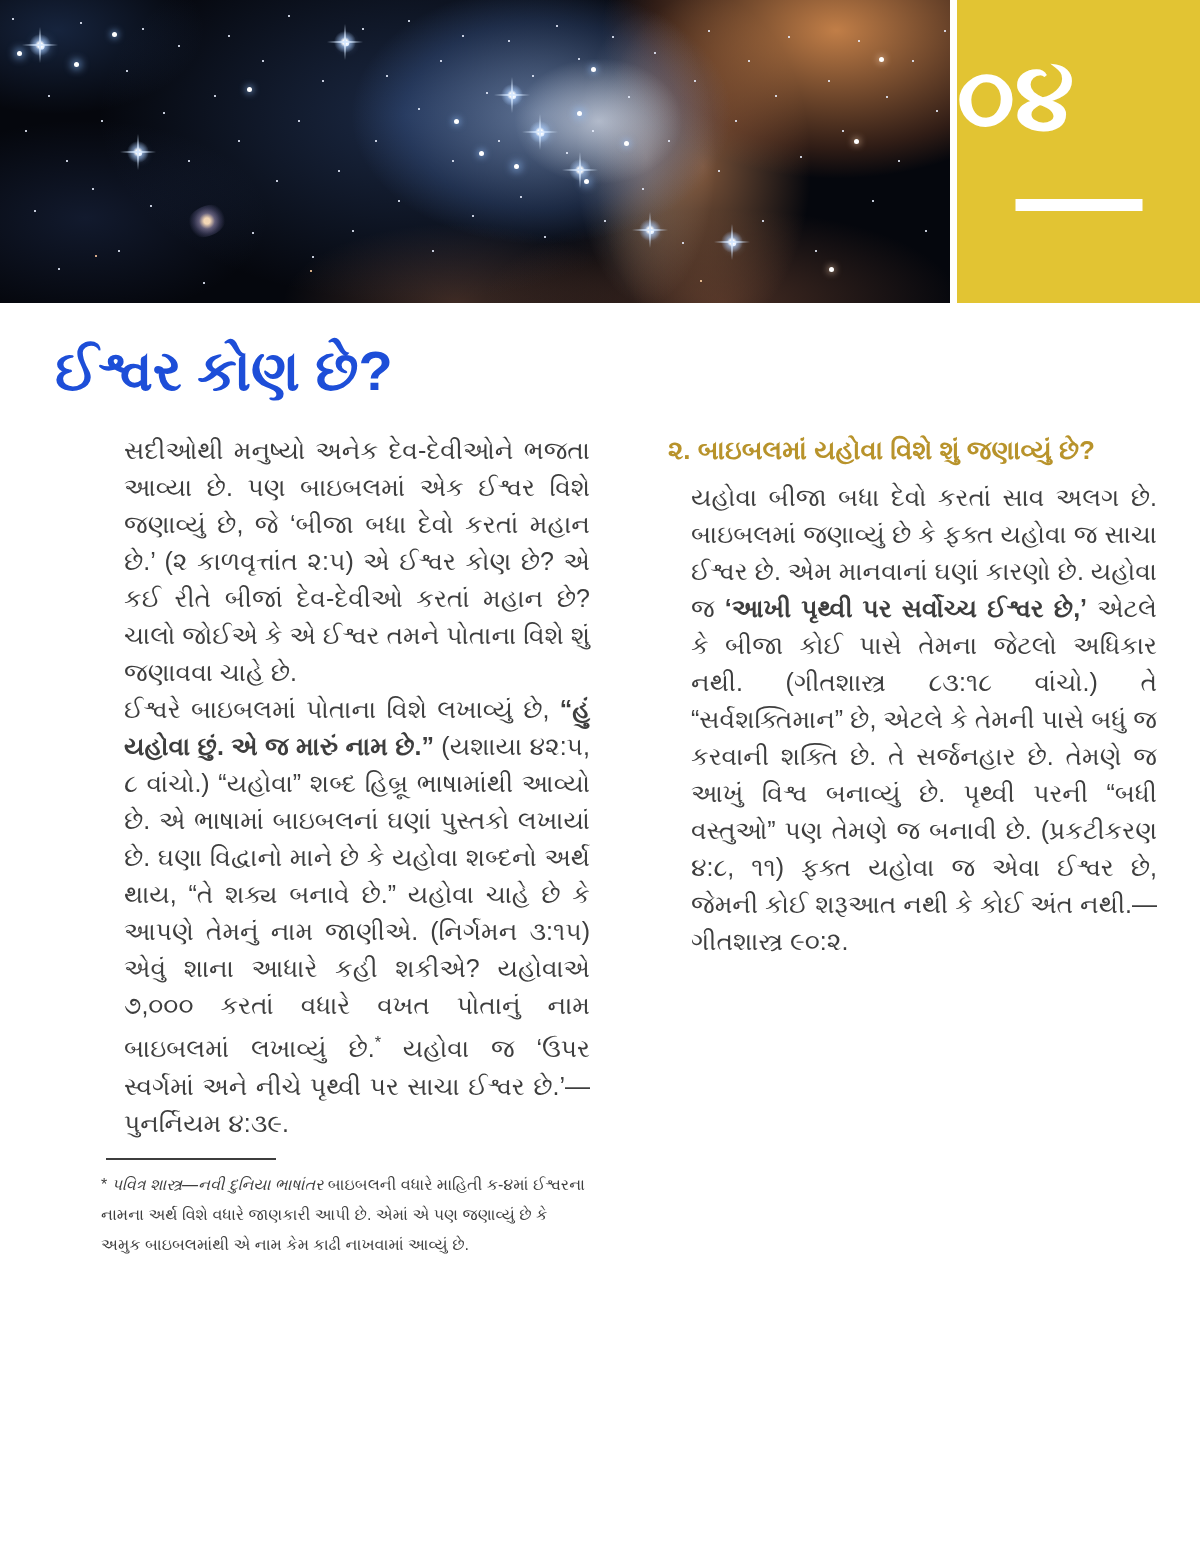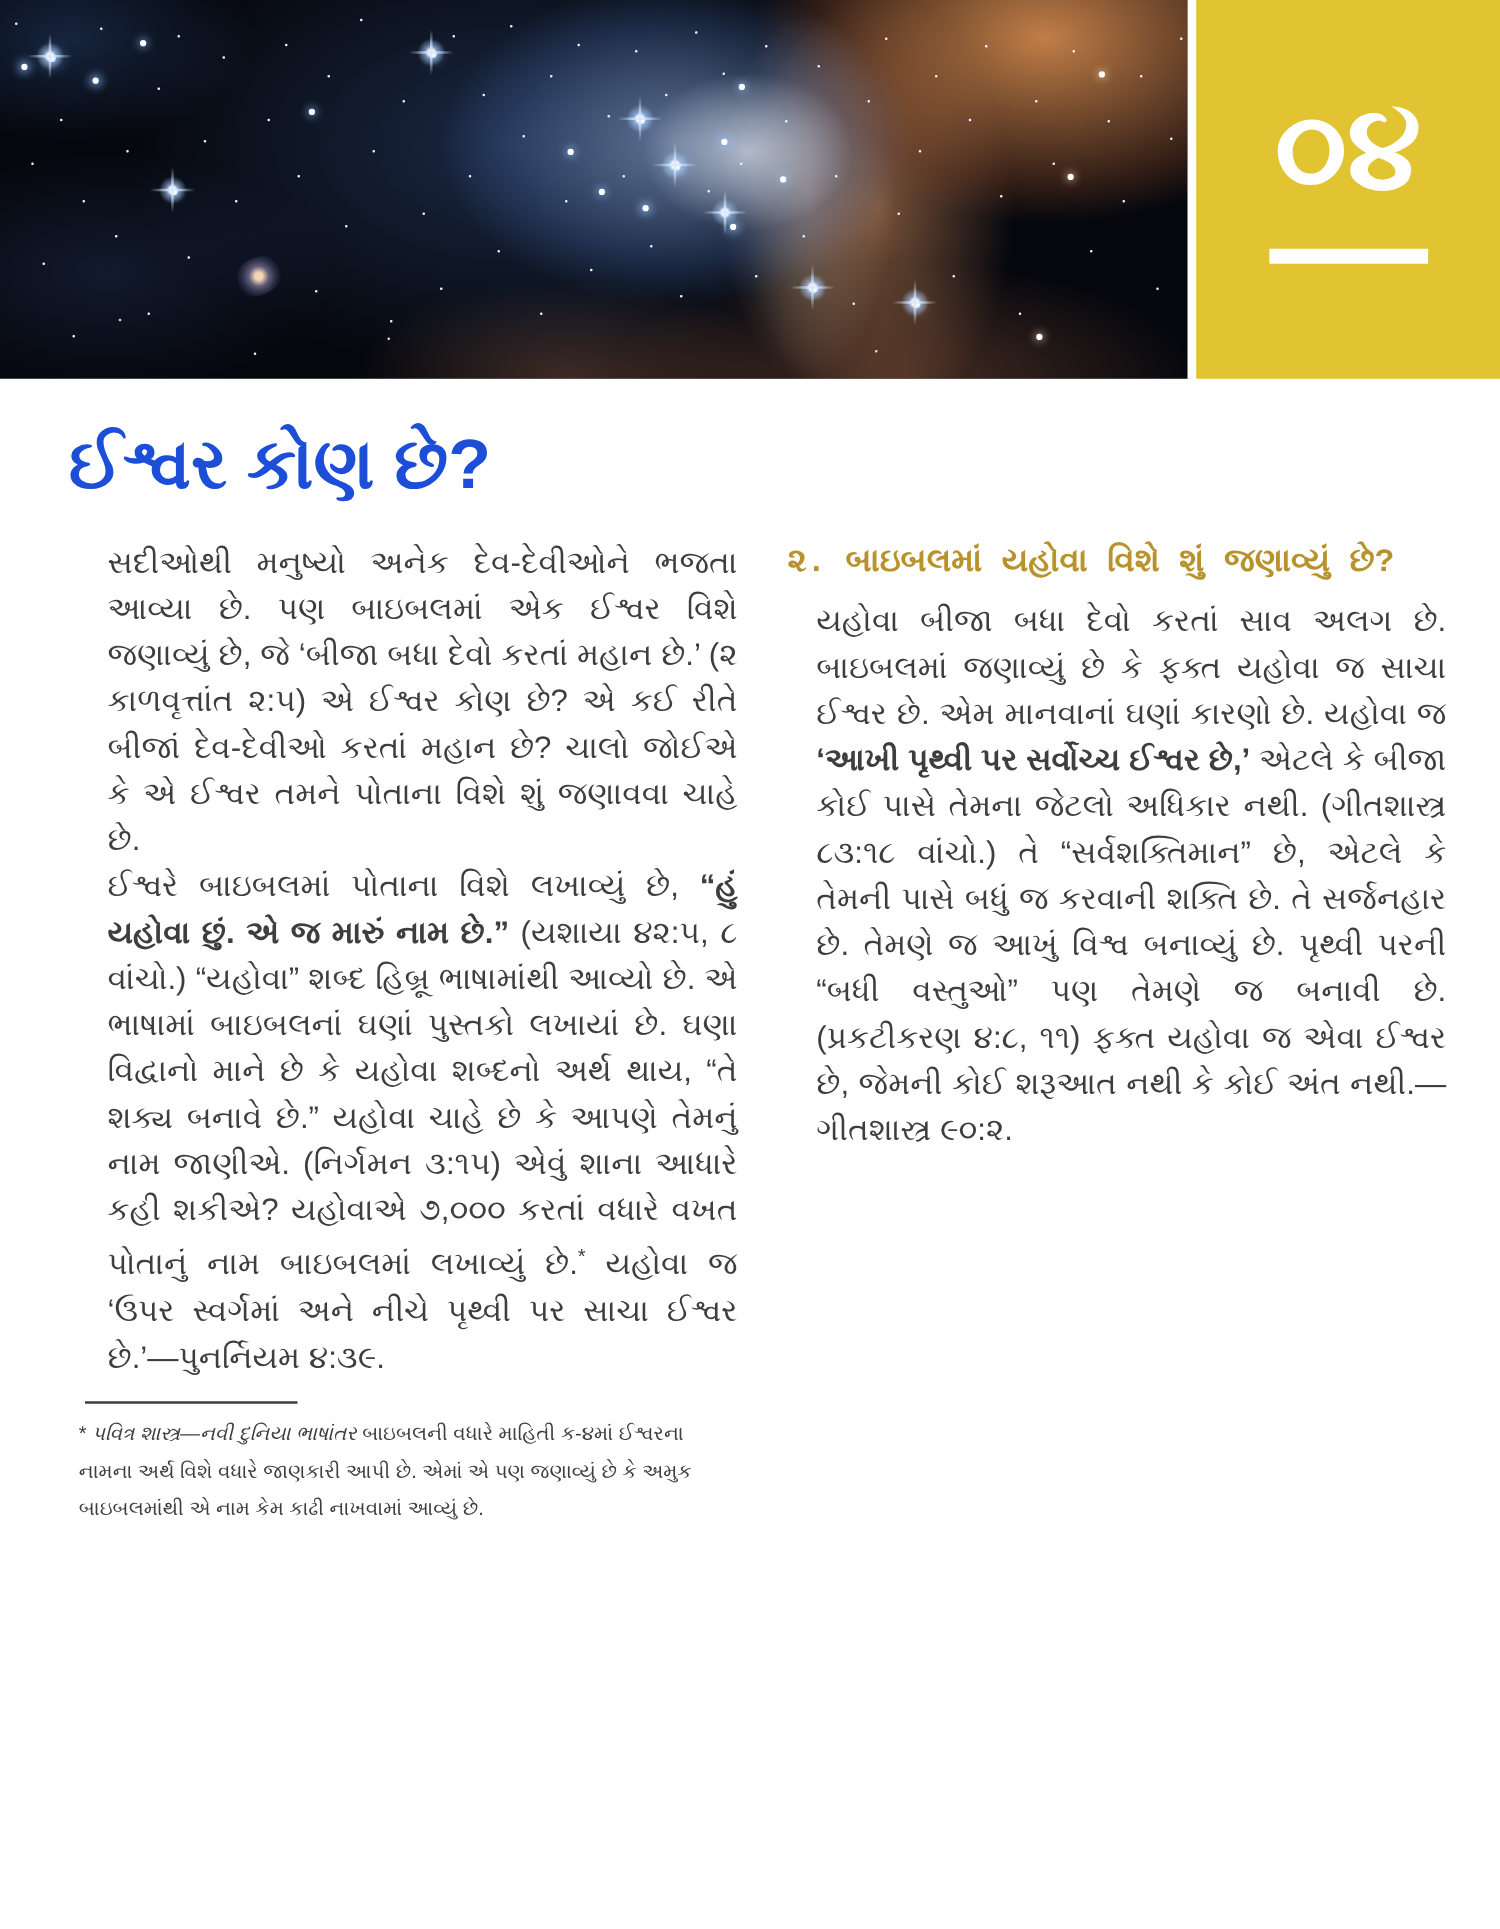--- a/index.html
+++ b/index.html
@@ -92,52 +92,52 @@
     background: linear-gradient(to right, transparent, rgba(214,232,255,.9) 45%, rgba(214,232,255,.9) 55%, transparent);
   }
   .galaxy {
     position: absolute; left: 186px; top: 206px; width: 42px; height: 30px; border-radius: 50%;
     transform: rotate(-25deg);
     background: radial-gradient(circle at 50% 50%, rgba(255,225,190,.95) 0 3px, rgba(225,205,255,.40) 8px, rgba(150,140,200,.25) 13px, transparent 70%);
   }
 
   .badge { flex: 1 1 auto; margin-left: 7px; position: relative; background: var(--accent, #E2C433); }
   .badge-number {
-    position: absolute; top: 54px; left: 0; right: 0; text-align: center;
-    font-size: 96px; line-height: 130px; font-weight: 700; color: #ffffff;
+    position: absolute; top: 40px; left: 0; right: 0; 
+    font-size: 96px; line-height: 130px; font-weight: 700; color: #ffffff; font-family: Liberation Mono, monospace;
   }
   .badge-rule {
     position: absolute; top: 199px; left: 50%; transform: translateX(-50%);
     width: 127px; height: 12px; background: #ffffff;
   }
 
   
   .credit {
     margin: 7px 0 0 2px; font-size: 9.5px; line-height: 11px;
     color: var(--credit, #ABABAB); white-space: nowrap;
   }
 
   
   .content { padding: 18px 43px 0 63px; }
   .title {
     margin: 16px 0 0 -8px; font-size: 56px; line-height: 1.2;
     font-weight: 700; color: #1d4ed8;
   }
   .columns { display: flex; gap: 40px; margin-top: 28px; }
-  .col { flex: 1 1 0; min-width: 0; }
+  .col { flex: 1 1 0; min-width: 0; margin-left: 38px; }
 
   .body {
     font-size: 25px; line-height: 37px; color: var(--body_text, #3E3E3E);
     text-align: justify; margin: 0; padding-left: 23px;
   }
   .question {
     margin: 22px 0 10px 0; font-size: 26px; line-height: 37px; font-weight: 700;
     color: var(--heading, #B8932B); padding-left: 40px; text-indent: -40px;
   }
-  .columns .col:last-child .question { margin-top: 0; font-family: Liberation Mono, monospace; }
+  .columns .col:last-child .question { margin-top: 0; }
   .b { font-weight: 700; }
   .i { font-style: italic; }
   .fn-ref { font-size: 65%; }
   .fn-rule { width: 170px; border-top: 2px solid #3E3E3E; margin: 16px 0 10px 5px; }
   .footnote {
     font-size: 16px; line-height: 30px; color: var(--body_text, #3E3E3E);
     margin: 0; text-align: left;
   }
 </style>
 </head>

